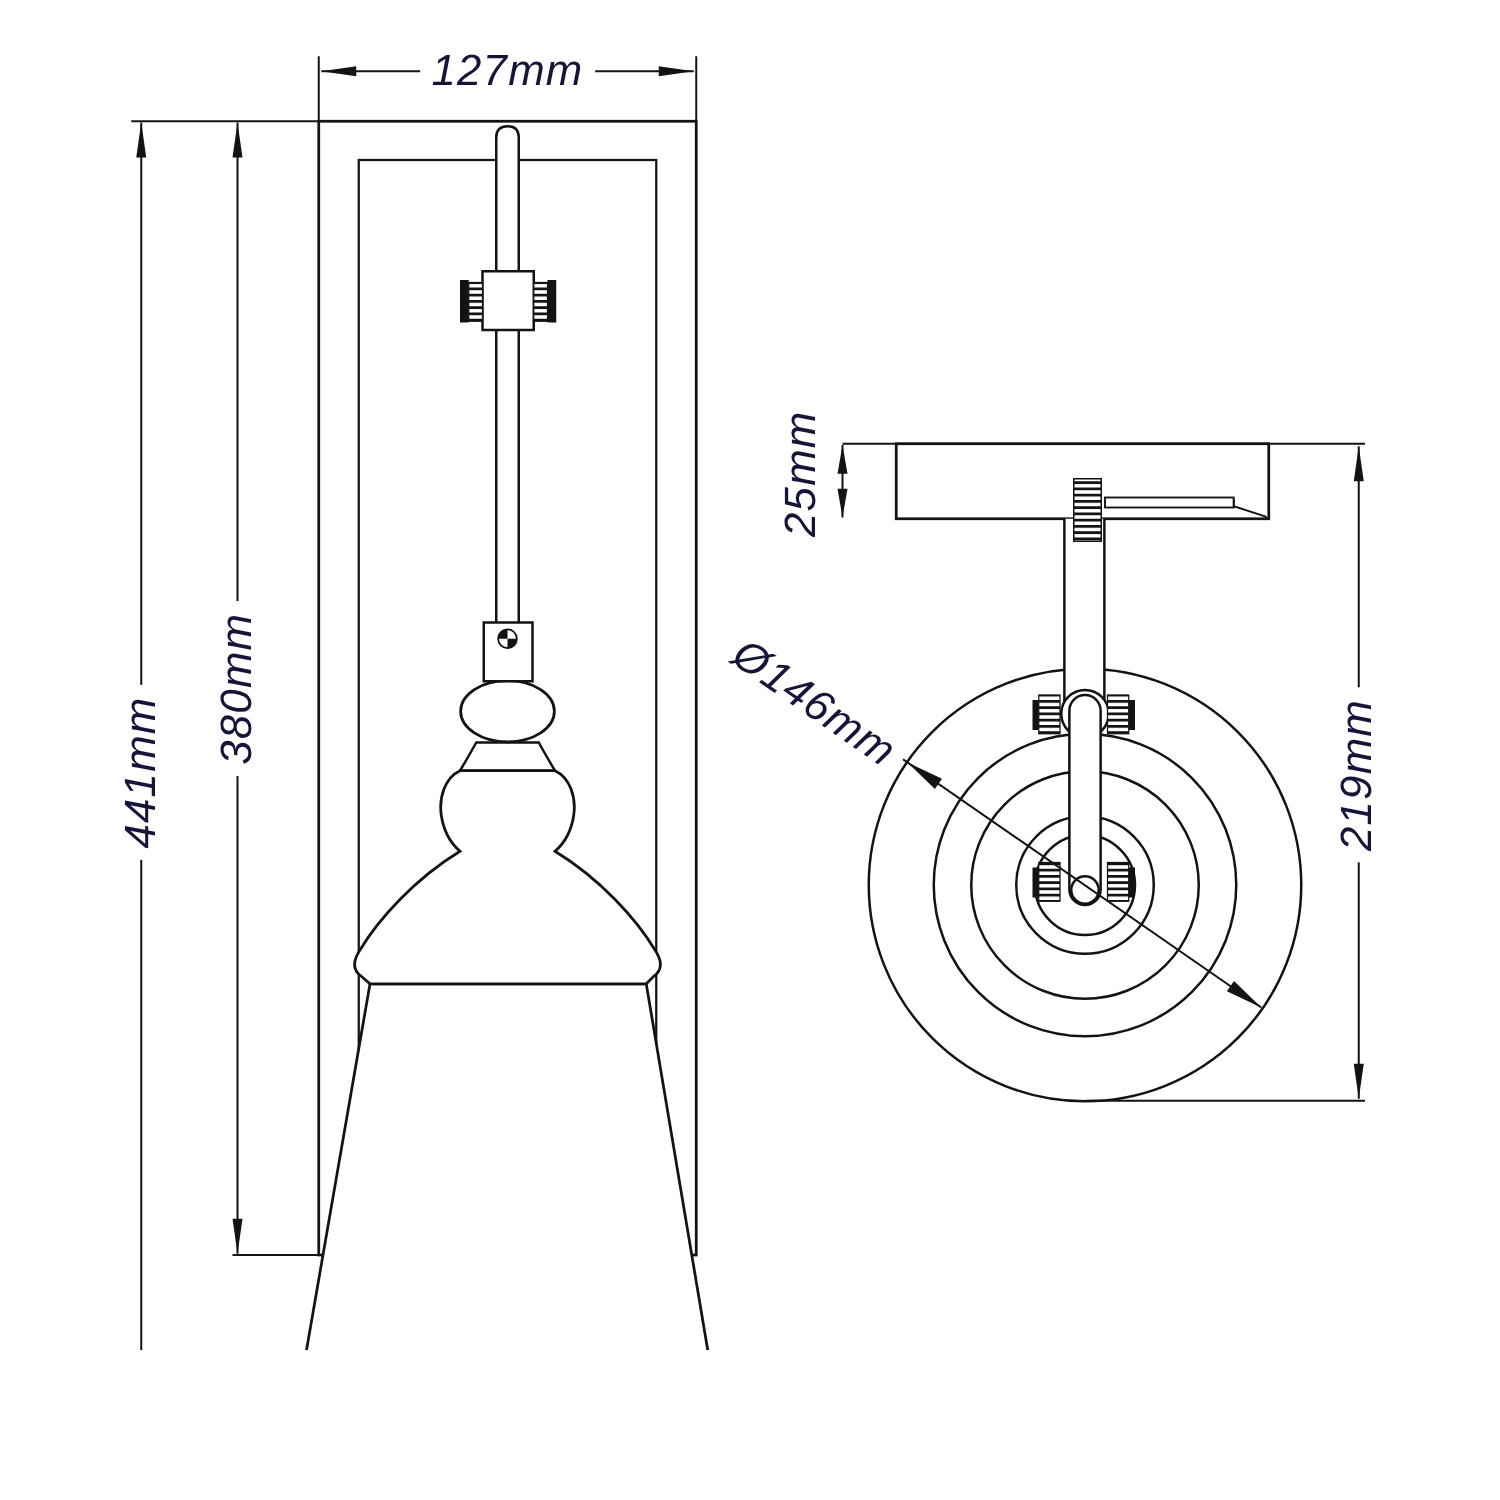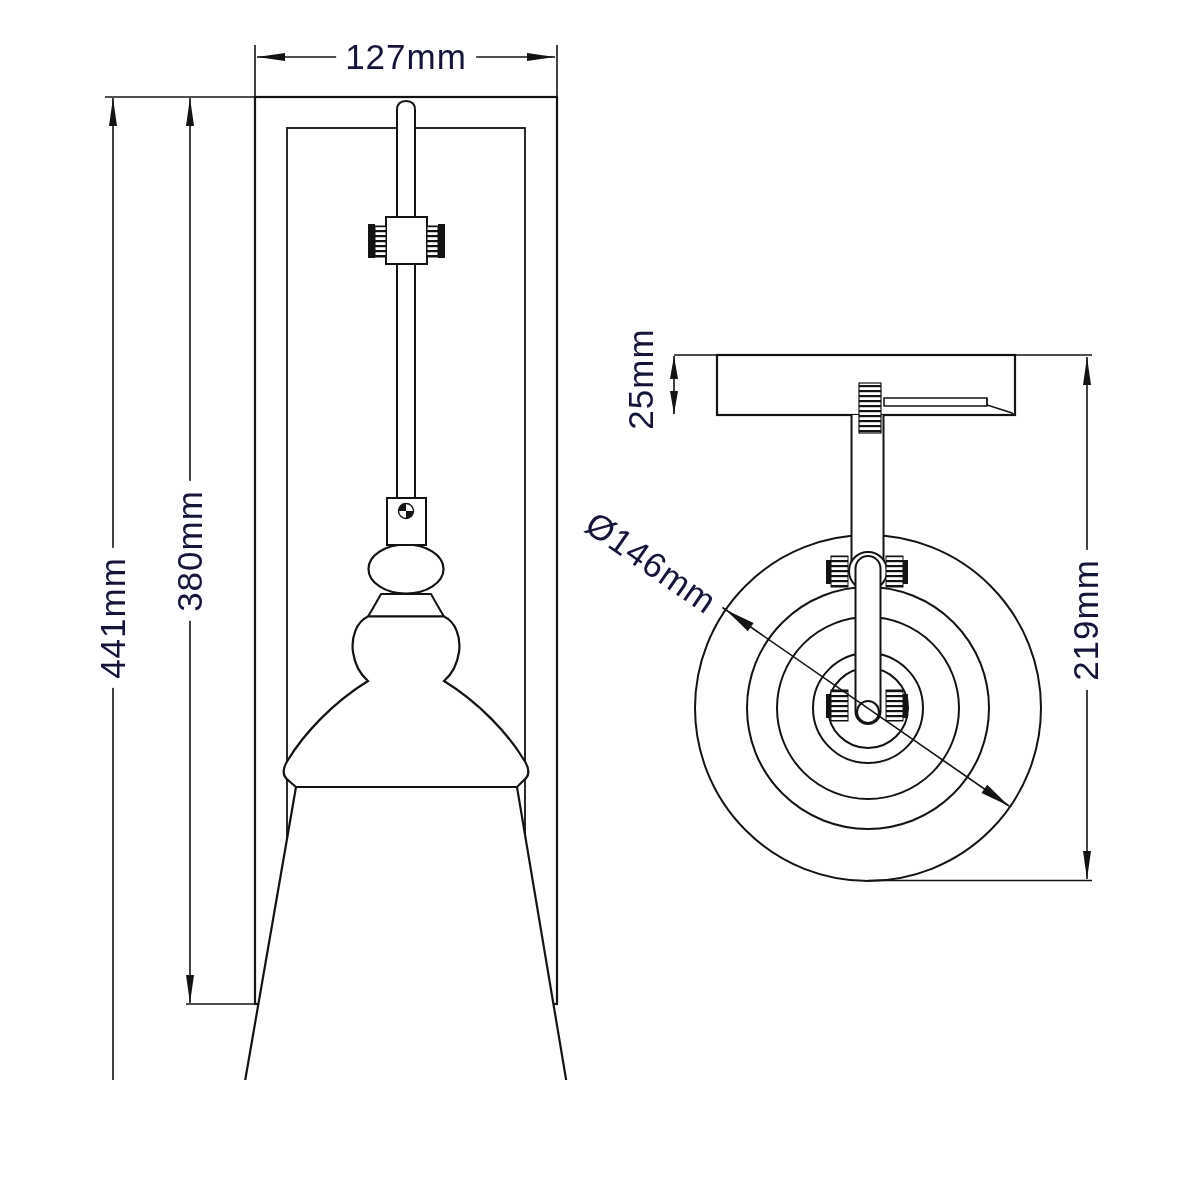--- a/index.html
+++ b/index.html
@@ -7,20 +7,21 @@
     --text_ink:#15153a;
     --paper:#ffffff;
   }
   html,body{margin:0;padding:0;background:#fff;}
   .stage{
     position:relative;
     width:1200px;height:1080px;
     background:var(--paper);
     overflow:hidden;
     font-family:"Liberation Sans","DejaVu Sans",sans-serif;
+    font-style:italic;
   }
   .stage svg{position:absolute;left:0;top:0;}
   .dim-label{
     position:absolute;
     font-size:35px;
     letter-spacing:1px;
     color:var(--text_ink);
     background:var(--paper);
     padding:0 9px;
     white-space:nowrap;

